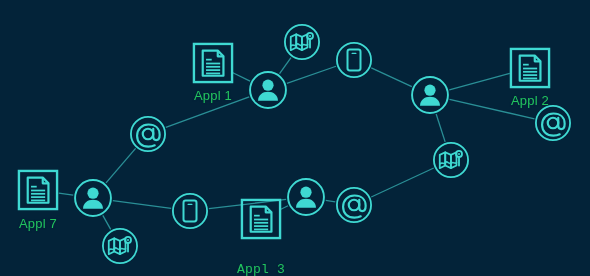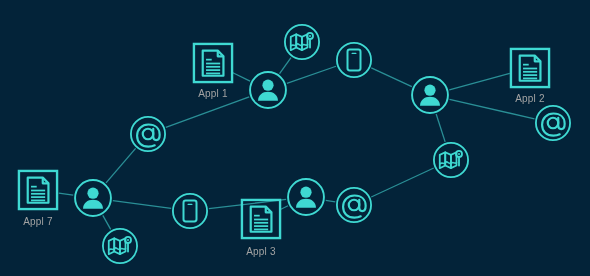--- a/index.html
+++ b/index.html
@@ -7,22 +7,22 @@
     width:590px;height:276px;
     background:#032339;
     font-family:"Liberation Sans", sans-serif;
     overflow:hidden;
     position:relative;
   }
   #stage{position:relative;width:590px;height:276px;background:#032339;}
   #net{position:absolute;left:0;top:0;width:590px;height:276px;}
   .label{
     position:absolute;
-    color:#a3a3a3;
-    font-size:10px;
+    color:#22c55e;
+    font-size:13px;
     letter-spacing:.2px;
     white-space:nowrap;
     transform:translateX(-50%);
     text-shadow:0 0 2px #032339;
   }
 </style>
 </head>
 <body>
 
 <div id="stage">
@@ -137,16 +137,16 @@
         </g>
         <g color="#3fd9d2">
           <use href="#sym-at-icon" x="128" y="114" width="40" height="40"></use>
         </g>
       </g>
   </svg>
 
   <div id="label-layer">
       <div class="label" style="left: 213px; top: 88px;">Appl 1</div>
       <div class="label" style="left: 530px; top: 93px; text-align: right;">Appl 2</div>
-      <div class="label" style="left: 261px; top: 246px;">Appl 3</div>
+      <div class="label" style="left: 261px; top: 262px; font-family: Liberation Mono, monospace;">Appl 3</div>
       <div class="label" style="left: 38px; top: 216px;">Appl 7</div>
     </div>
 </div>
 
 </body></html>

